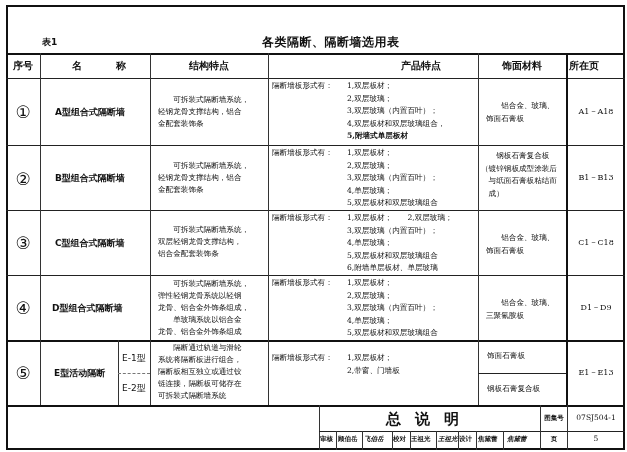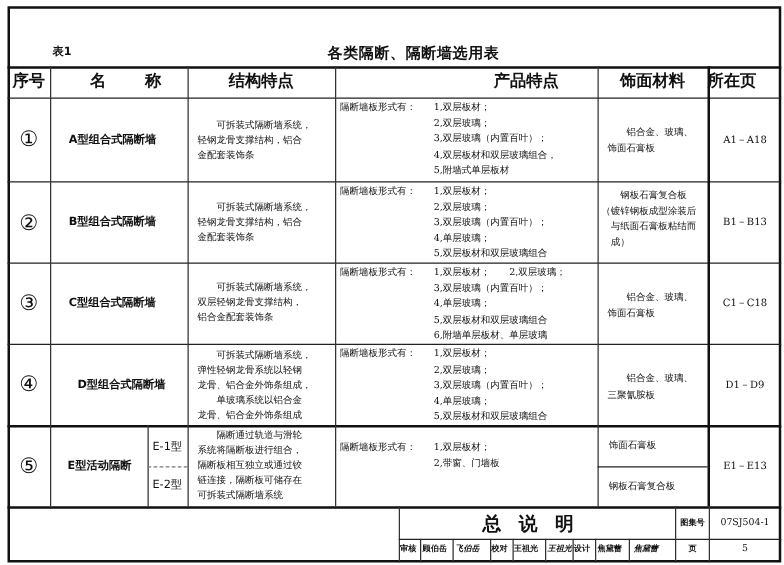--- a/index.html
+++ b/index.html
@@ -7,21 +7,21 @@
          font-family:"DejaVu Sans","Liberation Sans",sans-serif; color:#111; }
   .frame { position:absolute; left:6px; top:5px; width:619px; height:445px;
            border:2px solid #111; box-sizing:border-box; }
   .hline { position:absolute; height:0; border-top:1px solid #222; }
   .hline.thick { border-top:2px solid #111; }
   .vline { position:absolute; width:0; border-left:1px solid #333; }
   .vline.thick { border-left:2px solid #111; }
   .txt { position:absolute; font-size:8px; line-height:12px; white-space:nowrap; }
   .title-label { font-size:9px; font-weight:bold; }
   .table-title { font-size:12px; font-weight:bold; letter-spacing:0.5px; }
-  .hdr { font-size:13px; font-weight:bold; text-align:center; }
+  .hdr { font-size:10px; font-weight:bold; text-align:center; }
   .circ { font-size:17px; line-height:18px; text-align:center; width:34px; }
   .name { font-size:9px; font-weight:bold; }
   .struct { font-family:"DejaVu Serif","Liberation Serif",serif; font-size:7.6px; line-height:12px; }
   .prod { font-family:"DejaVu Serif","Liberation Serif",serif; font-size:7.6px; line-height:12.5px; }
   .mat { font-family:"DejaVu Serif","Liberation Serif",serif; font-size:7.6px; line-height:12.5px; }
   .page { font-family:"DejaVu Serif","Liberation Serif",serif; font-size:8px; text-align:center; width:58px; }
   .tb-big { font-size:15px; font-weight:bold; letter-spacing:14px; }
   .tb-small { font-size:6.5px; line-height:11px; font-weight:bold; }
   .sig { font-style:italic; font-family:"DejaVu Serif","Liberation Serif",serif; }
 </style>
@@ -64,21 +64,21 @@
   <div class="txt circ" style="left:6px;top:103px;">①</div>
   <div class="txt name" style="left:55px;top:106px;">A型组合式隔断墙</div>
   <div class="txt struct" style="left:158px;top:94px;">　　可拆装式隔断墙系统，</div>
   <div class="txt struct" style="left:158px;top:106px;">轻钢龙骨支撑结构，铝合</div>
   <div class="txt struct" style="left:158px;top:118px;">金配套装饰条</div>
   <div class="txt prod" style="left:272px;top:80px;">隔断墙板形式有：</div>
   <div class="txt prod" style="left:347px;top:80px;">1,双层板材；</div>
   <div class="txt prod" style="left:347px;top:92.5px;">2,双层玻璃；</div>
   <div class="txt prod" style="left:347px;top:105px;">3,双层玻璃（内置百叶）；</div>
   <div class="txt prod" style="left:347px;top:117.5px;">4,双层板材和双层玻璃组合，</div>
-  <div class="txt prod" style="left:347px;top:130px;">5,附墙式单层板材</div>
+  <div class="txt prod" style="left:347px;top:130px;font-weight:bold;">5,附墙式单层板材</div>
   <div class="txt mat" style="left:486px;top:100px;">　　铝合金、玻璃、</div>
   <div class="txt mat" style="left:486px;top:112.5px;">饰面石膏板</div>
   <div class="txt page" style="left:567px;top:106px;">A1－A18</div>
 </div>
 
 <div>
   <div class="txt circ" style="left:6px;top:170px;">②</div>
   <div class="txt name" style="left:55px;top:172px;">B型组合式隔断墙</div>
   <div class="txt struct" style="left:158px;top:160px;">　　可拆装式隔断墙系统，</div>
   <div class="txt struct" style="left:158px;top:172px;">轻钢龙骨支撑结构，铝合</div>
@@ -108,21 +108,21 @@
   <div class="txt prod" style="left:347px;top:237px;">4,单层玻璃；</div>
   <div class="txt prod" style="left:347px;top:249.5px;">5,双层板材和双层玻璃组合</div>
   <div class="txt prod" style="left:347px;top:262px;">6,附墙单层板材、单层玻璃</div>
   <div class="txt mat" style="left:486px;top:232px;">　　铝合金、玻璃、</div>
   <div class="txt mat" style="left:486px;top:244.5px;">饰面石膏板</div>
   <div class="txt page" style="left:567px;top:237px;">C1－C18</div>
 </div>
 
 <div>
   <div class="txt circ" style="left:6px;top:299px;">④</div>
-  <div class="txt name" style="left:62px;top:302px;text-align:center;">D型组合式隔断墙</div>
+  <div class="txt name" style="left:52px;top:302px;text-align:center;">D型组合式隔断墙</div>
   <div class="txt struct" style="left:158px;top:278px;">　　可拆装式隔断墙系统，</div>
   <div class="txt struct" style="left:158px;top:290px;">弹性轻钢龙骨系统以轻钢</div>
   <div class="txt struct" style="left:158px;top:302px;">龙骨、铝合金外饰条组成，</div>
   <div class="txt struct" style="left:158px;top:314px;">　　单玻璃系统以铝合金</div>
   <div class="txt struct" style="left:158px;top:326px;">龙骨、铝合金外饰条组成</div>
   <div class="txt prod" style="left:272px;top:277px;">隔断墙板形式有：</div>
   <div class="txt prod" style="left:347px;top:277px;">1,双层板材；</div>
   <div class="txt prod" style="left:347px;top:289.5px;">2,双层玻璃；</div>
   <div class="txt prod" style="left:347px;top:302px;">3,双层玻璃（内置百叶）；</div>
   <div class="txt prod" style="left:347px;top:314.5px;">4,单层玻璃；</div>

